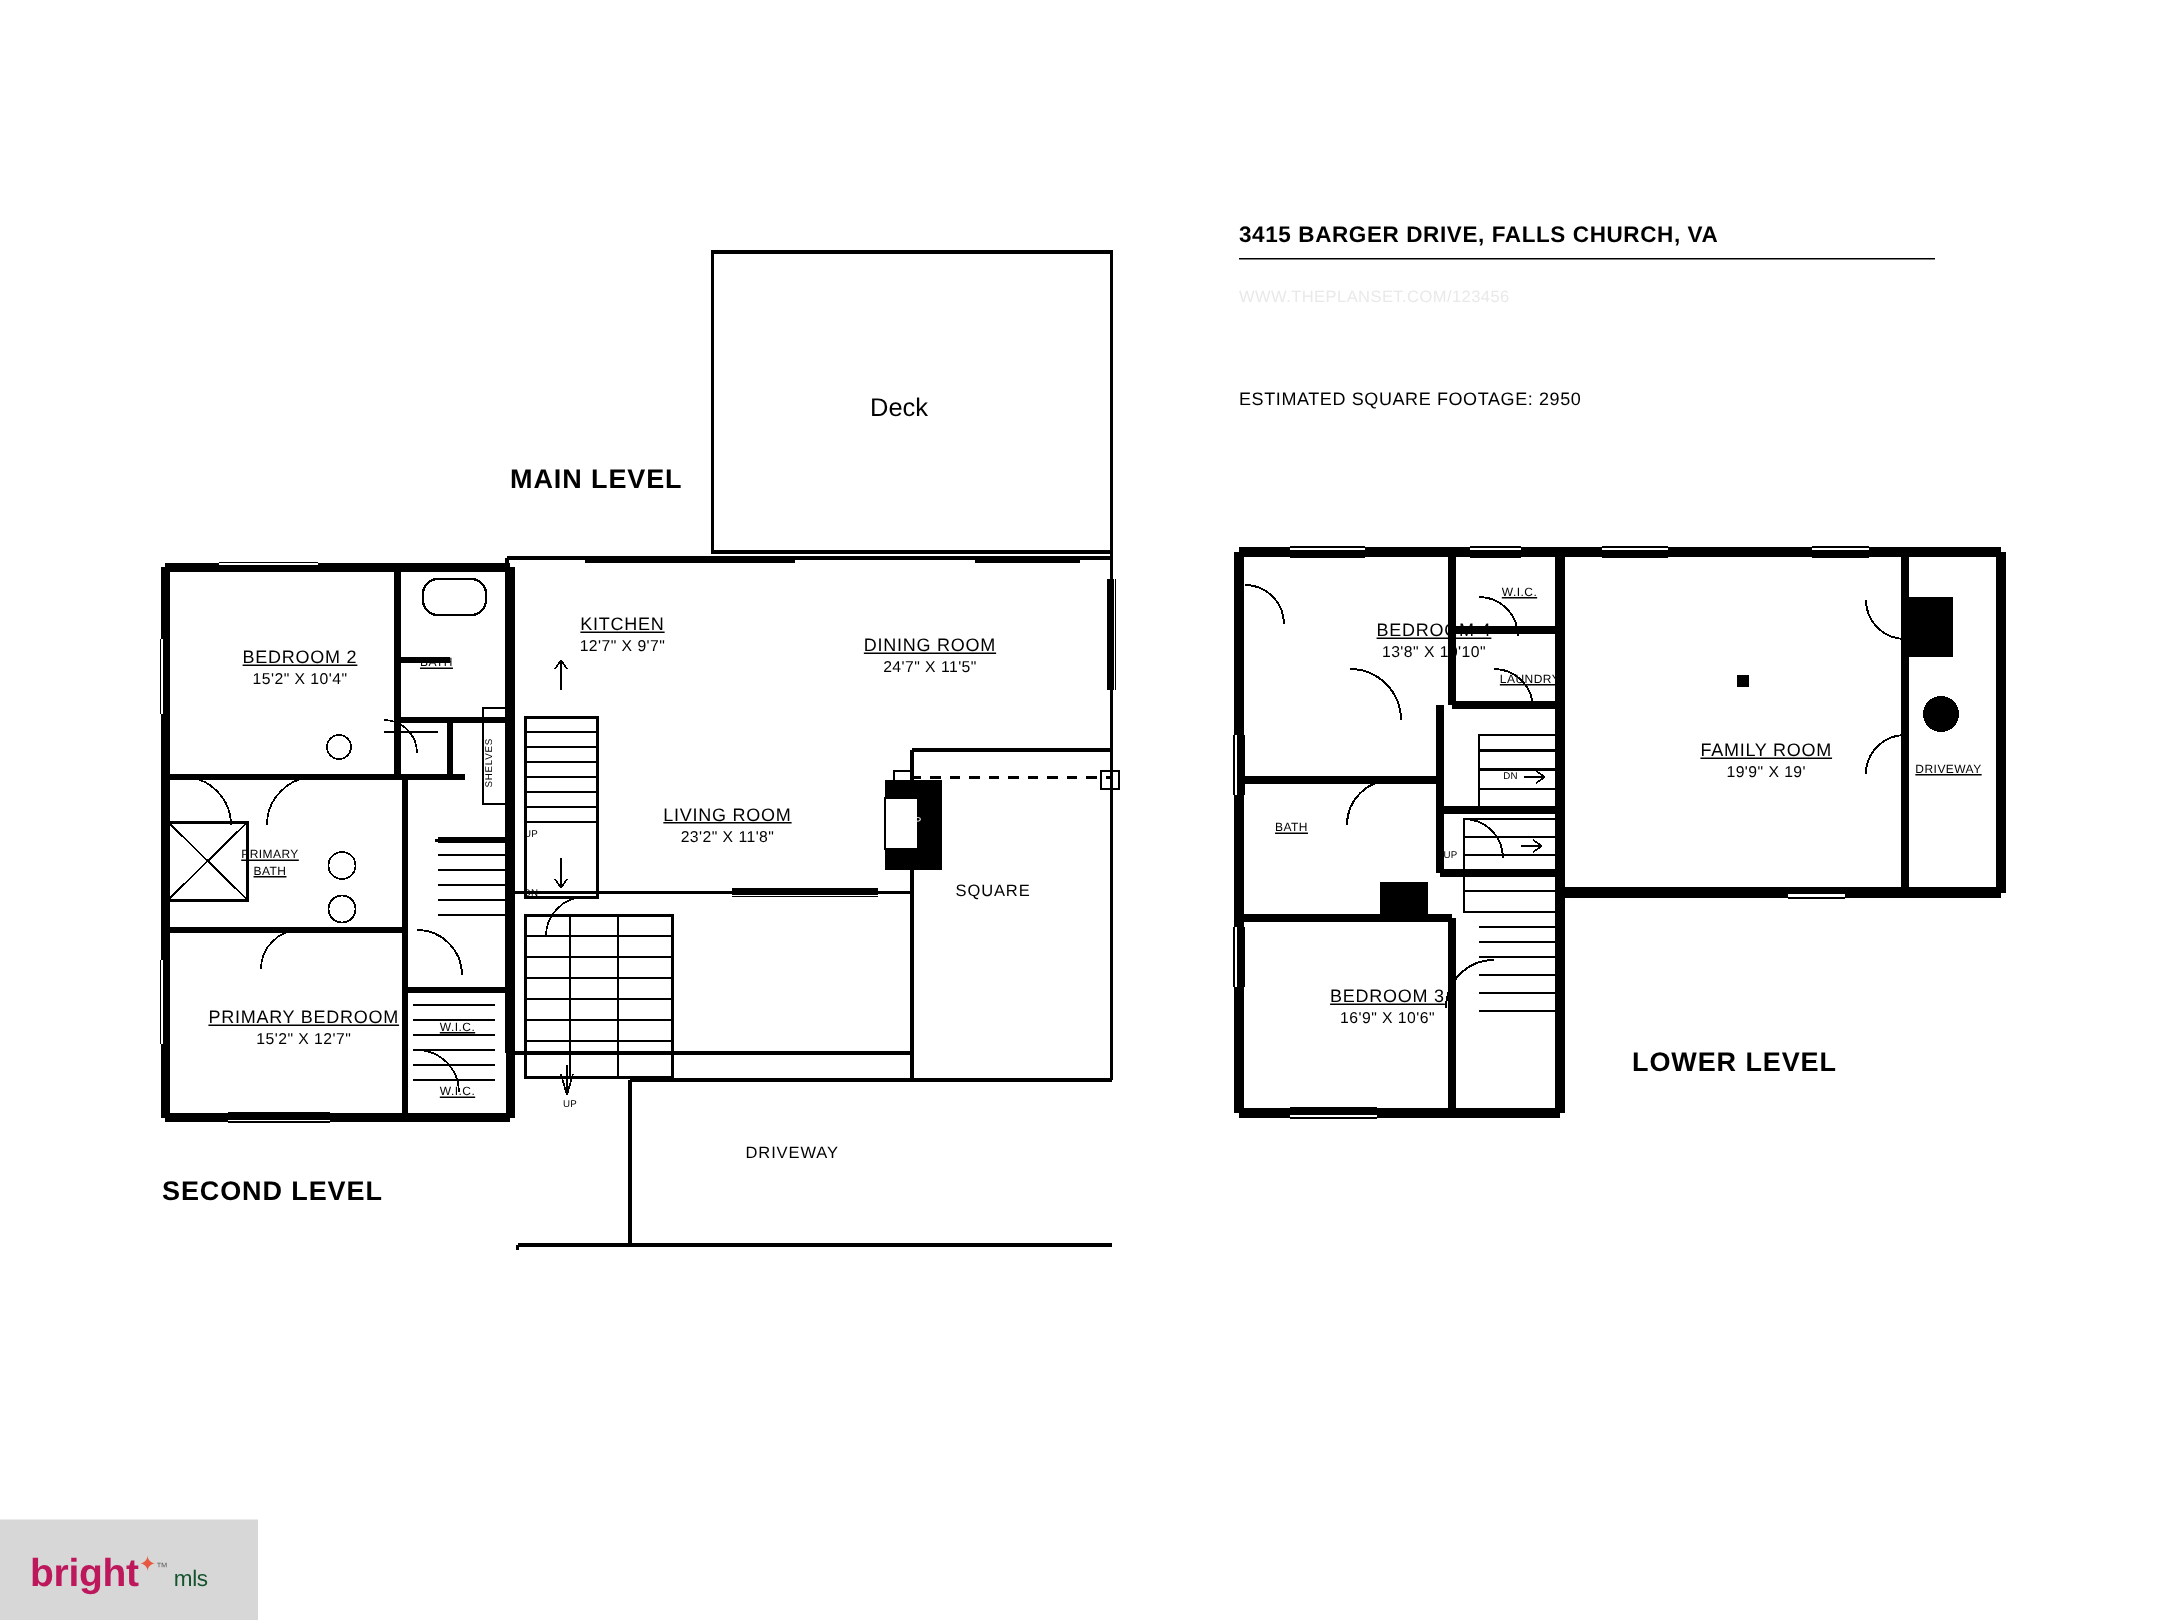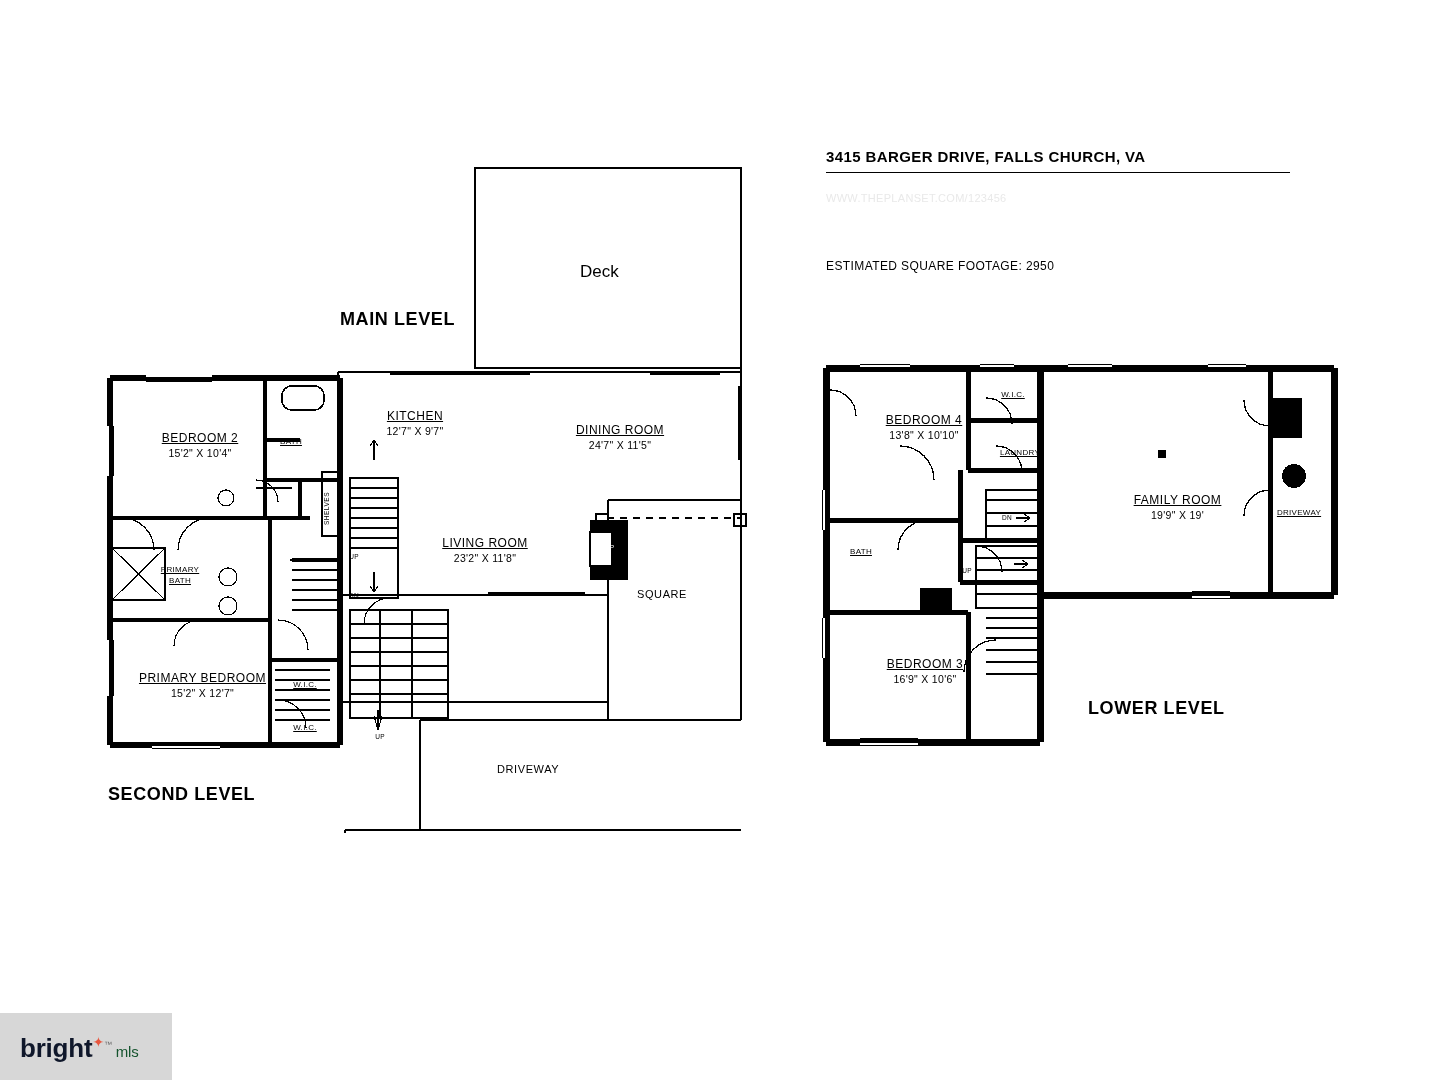--- a/index.html
+++ b/index.html
@@ -95,21 +95,21 @@
     width: 172px; height: 67px;
     background: #d7d7d7;
   }
   .mls-inner {
     position: absolute;
     left: 20px; top: 20px;
     font-size: 26px;
     color: #3c3c3c;
     letter-spacing: -0.2px;
   }
-  .mls-bright { font-weight: bold; color: #0f172a; }
+  .mls-bright { font-weight: bold; color: #be185d; }
   .mls-star { color: #e8573f; font-size: 14px; vertical-align: super; }
   .mls-sub { font-size: 15px; color: #14532d; margin-left: 4px; }
   .mls-tm { font-size: 8px; vertical-align: super; color:#6b6b6b;}
 </style>
 </head>
 <body>
 
 <div class="stage">
 
   <div class="abs hdr-title">3415 BARGER DRIVE, FALLS CHURCH, VA</div>
@@ -432,21 +432,21 @@
       <path d="M196 290 A32 32 0 0 0 164 322" stroke-width="1.3"></path>
       <path d="M176 196 A26 26 0 0 1 202 222" stroke-width="1.3"></path>
       <path d="M444 50 A26 26 0 0 0 470 76" stroke-width="1.3"></path>
       <path d="M444 166 A26 26 0 0 1 470 140" stroke-width="1.3"></path>
 
       <path d="M216 168 L230 168 M230 168 L224 164 M230 168 L224 172" stroke-width="1.2"></path>
       <path d="M214 214 L228 214 M228 214 L222 210 M228 214 L222 218" stroke-width="1.2"></path>
     </g>
   </svg>
 
-  <div class="abs room" style="left:844px; top:412px; width:160px;">
+  <div class="abs room" style="left:876px; top:412px; width:160px;">
     <div class="nm">BEDROOM 4</div>
     <div class="dm">13'8" X 10'10"</div>
   </div>
 
   <div class="abs room" style="left:840px; top:656px; width:170px;">
     <div class="nm">BEDROOM 3</div>
     <div class="dm">16'9" X 10'6"</div>
   </div>
 
   <div class="abs room" style="left:1090px; top:492px; width:175px;">

